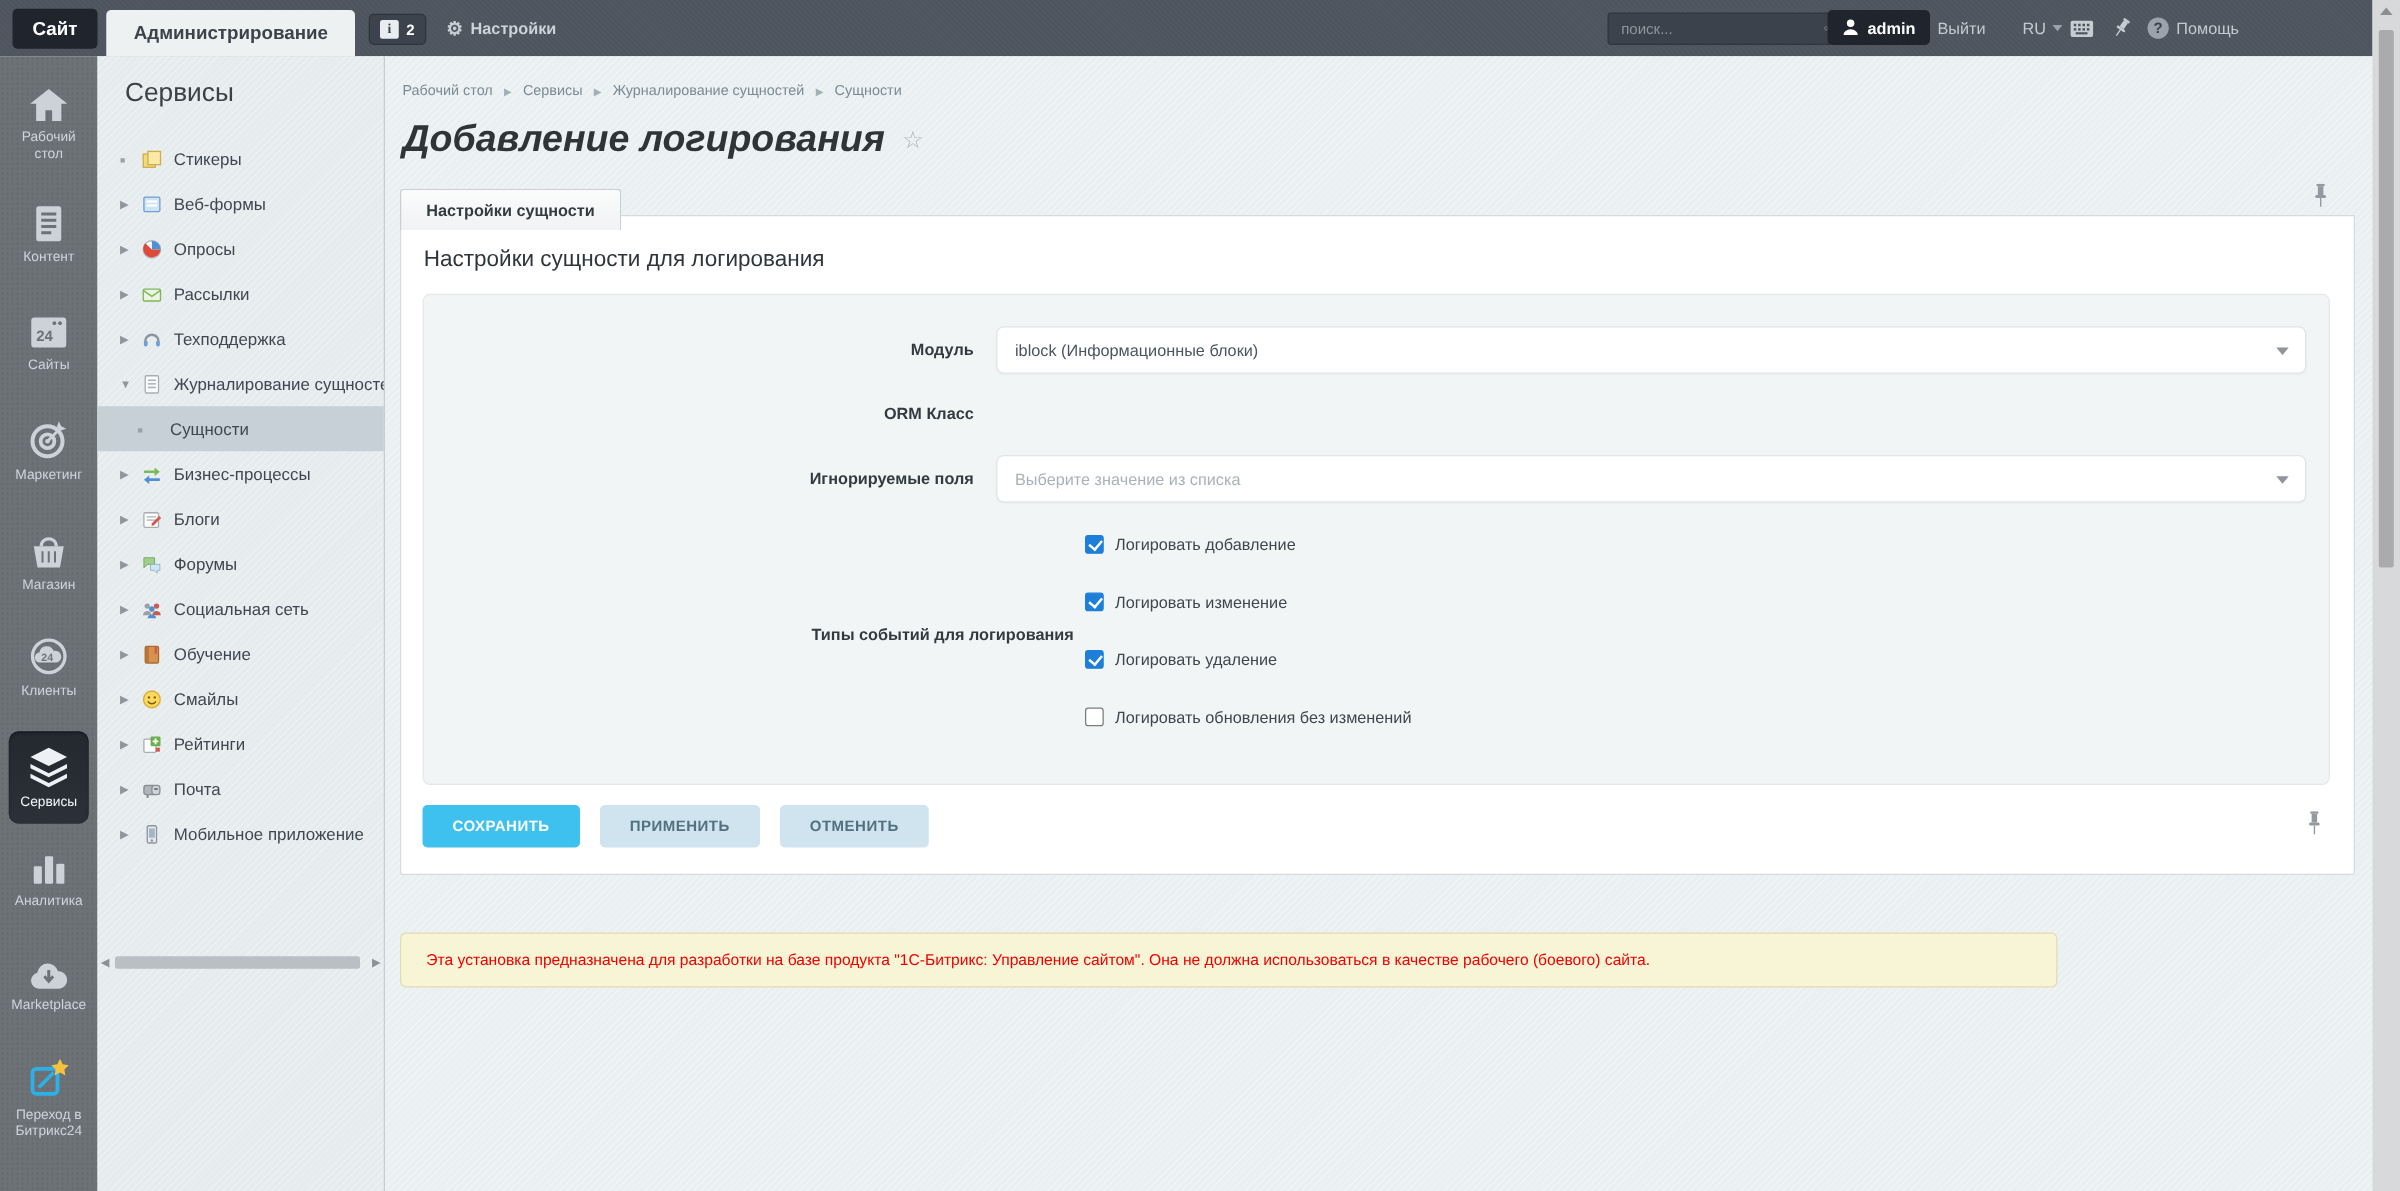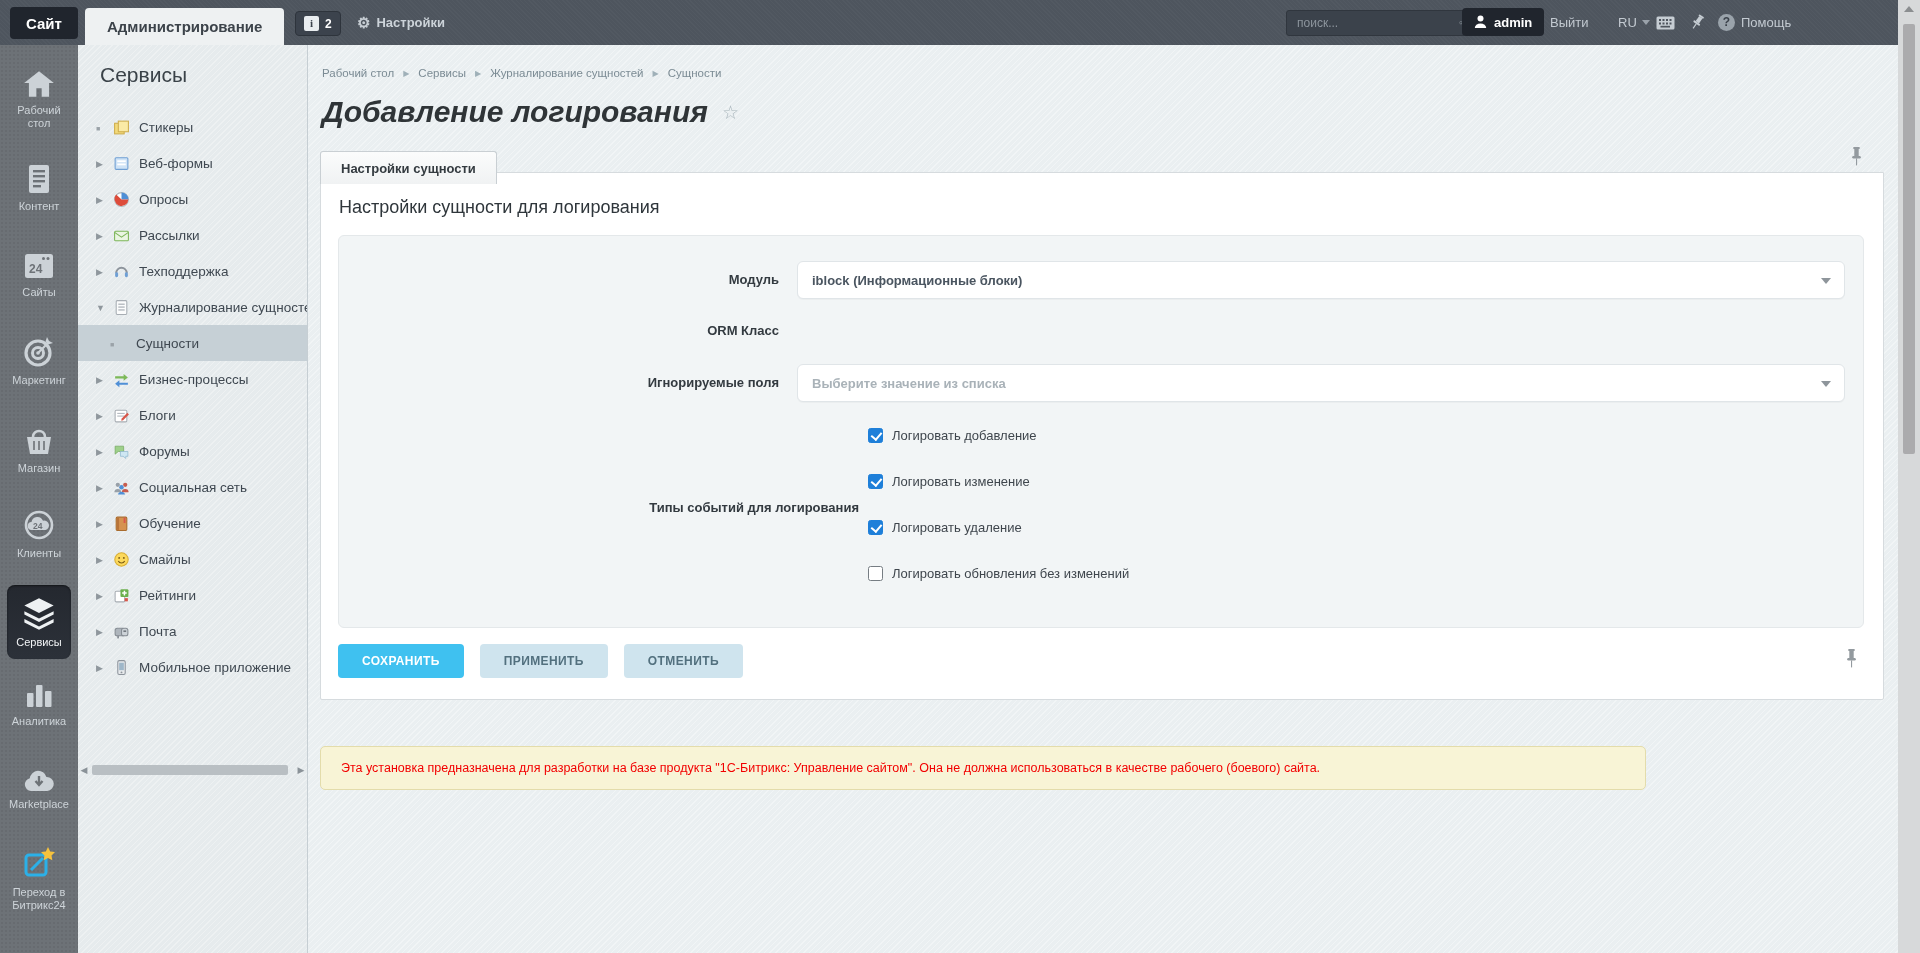--- a/index.html
+++ b/index.html
@@ -104,21 +104,21 @@
   .panel { position:absolute; left:12px; top:127px; width:1564px; height:528px;
     background:#fff; border:1px solid #d6dbde; border-radius:0 0 2px 2px; }
   .section-title { position:absolute; left:18px; top:24px; font-size:18px; color:#2f363b; }
   .form-box { position:absolute; left:17px; top:62px; width:1526px; height:393px;
     background:#f2f5f6; border:1px solid #e4e8ea; border-radius:6px; }
   .flabel { position:absolute; width:440px; text-align:right; font-size:13px; font-weight:bold; color:#333a40; }
   .fselect { position:absolute; left:458px; width:1048px; height:38px; background:#fff;
     border:1px solid #e0e5e8; border-radius:6px; box-shadow:0 1px 1px rgba(0,0,0,.03);
     display:flex; align-items:center; cursor:pointer; }
   .fselect .val { flex:1; padding:0 34px 0 14px; font-size:13px; color:#4a5560;
-    white-space:nowrap; overflow:hidden;font-weight:bold; }
+    white-space:nowrap; overflow:hidden; }
   .fselect .val.ph { color:#a9b2b8; }
   .fselect .arr { position:absolute; right:13px; top:16px; width:0; height:0;
     border-left:5px solid transparent; border-right:5px solid transparent; border-top:6px solid #8e959b; }
 
   .events-label { position:absolute; width:440px; left:80px; text-align:right;
     font-size:13px; font-weight:bold; color:#333a40; }
   .cbrow { position:absolute; left:529px; display:flex; align-items:center; gap:9px; cursor:pointer; }
   .cb { width:15px; height:15px; border:1.5px solid #767d83; border-radius:2.5px; background:#fff; position:relative; }
   .cb.checked { background:#1e7fd9; border-color:#1e7fd9; }
   .cb.checked::after { content:""; position:absolute; left:4px; top:1px; width:5px; height:8px;

